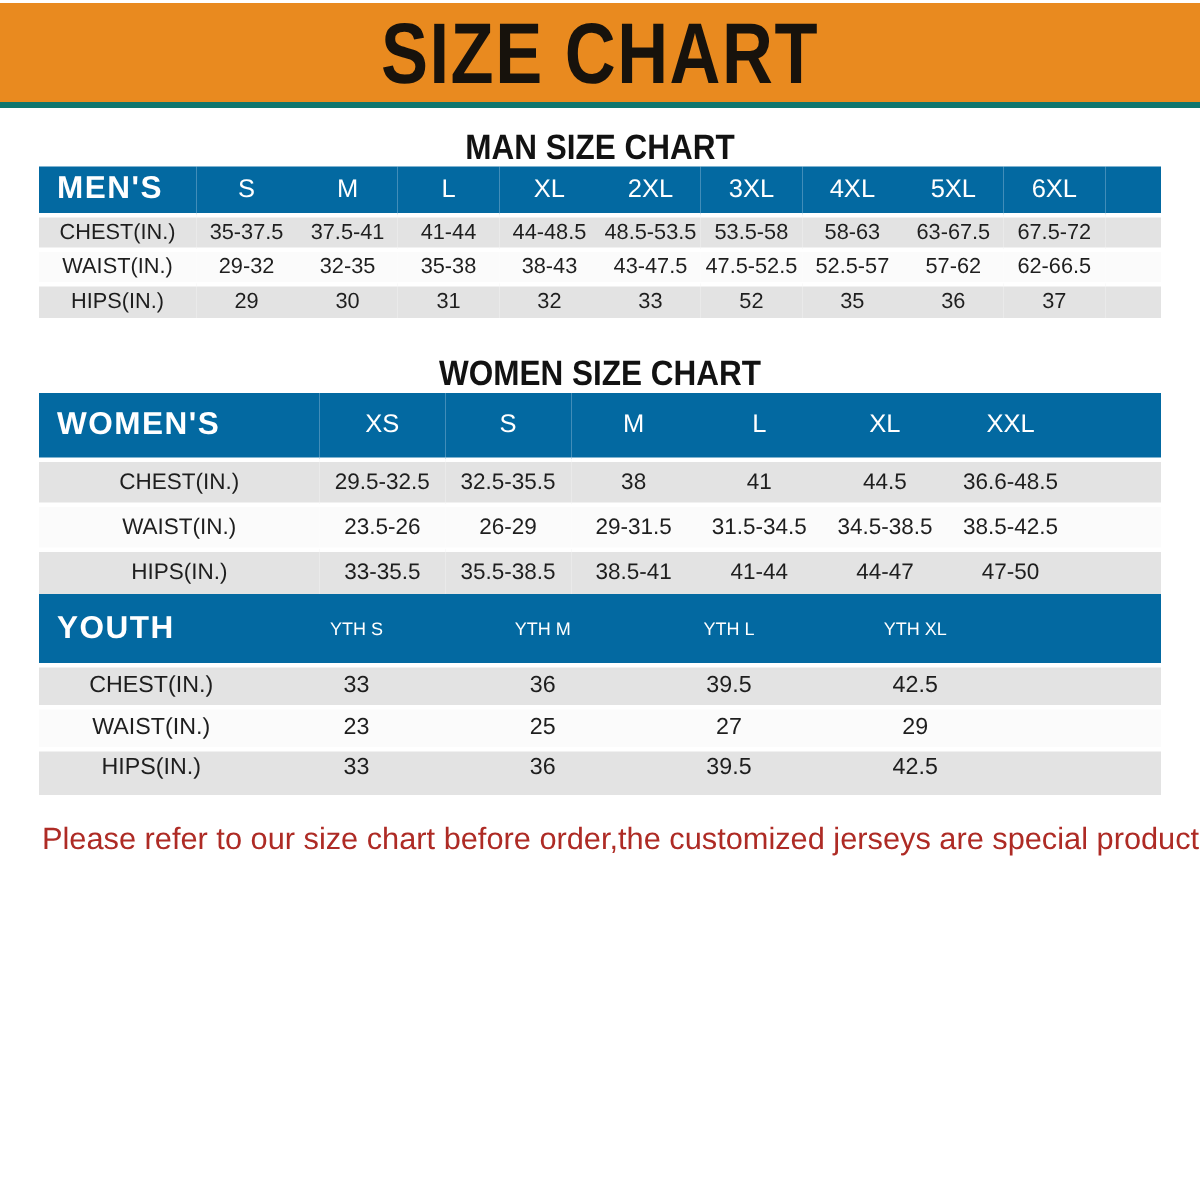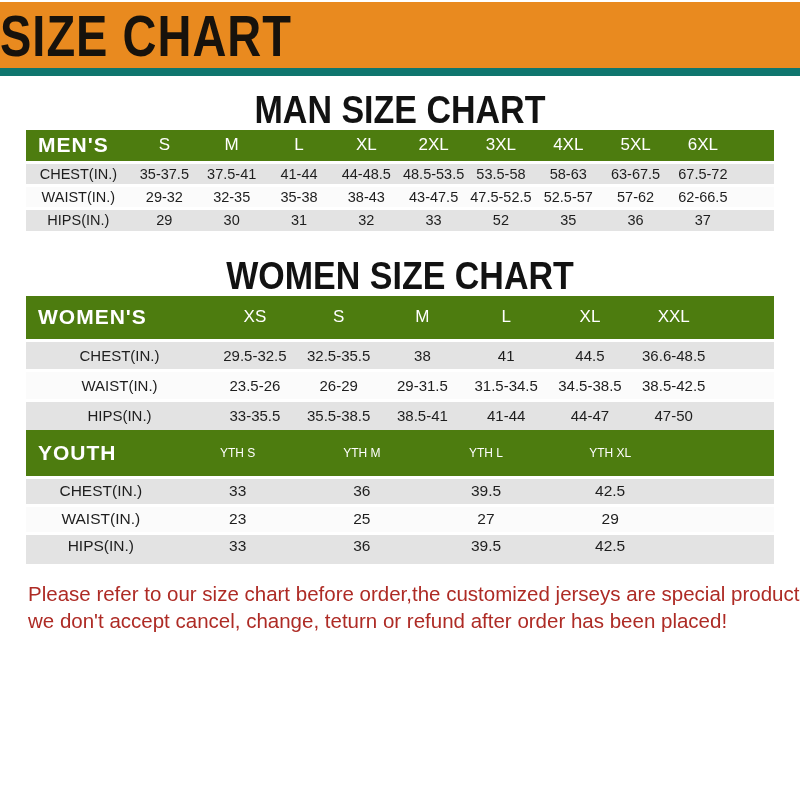--- a/index.html
+++ b/index.html
@@ -15,40 +15,40 @@
     width: 800px;
     height: 800px;
     background: #ffffff;
     box-sizing: border-box;
   }
   
   .banner {
     margin-top: 2px;
     height: 66px;
     background: #E98A1F;
-    border-bottom: 8px solid #0f766e;
+    border-bottom: 4px solid #0f766e;
     display: flex;
     align-items: center;
-    justify-content: flex-start;
+    justify-content: center;
   }
   .banner-title {
     display: inline-block;
     font-size: 47px;
     font-weight: bold;
     color: #17120C;
     letter-spacing: 1px;
     transform: scaleY(1.22);
     white-space: nowrap;
   }
   
   .section-heading {
     text-align: center;
     font-weight: bold;
     color: #121212;
-    font-size: 34px;
+    font-size: 21px;
     letter-spacing: 0px;
   }
   .section-heading span {
     display: inline-block;
     transform: scaleY(1.12);
     white-space: nowrap;
   }
   .h-man   { margin-top: 15px; }
   .h-women { margin-top: 26px; }
   .h-youth { margin-top: 36px; }
@@ -57,21 +57,21 @@
     width: 748px;
     margin: 0 auto;
     border-collapse: collapse;
     table-layout: fixed;
   }
   .t-men   { margin-top: 13px; }
   .t-women { margin-top: 17px; }
   .t-youth { margin-top: 14px; border-bottom: 6px solid #E3E3E3; }
 
   table.size-table thead tr {
-    background: #4d7c0f;
+    background: #0369a1;
     color: #ffffff;
   }
   table.size-table th {
     font-weight: normal;
     text-align: center;
     padding: 0;
     white-space: nowrap;
   }
   table.size-table th.lbl {
     font-weight: bold;
@@ -303,16 +303,15 @@
           <td>36</td>
           <td>39.5</td>
           <td>42.5</td>
           <td></td>
         </tr>
       </tbody>
   </table>
 
   <div class="footer-note">
     <div class="footer-line">Please refer to our size chart before order,the customized jerseys are special products,</div>
-    <div class="footer-line">we don't accept cancel, change, teturn or refund after order has been placed!</div>
   </div>
 
 </div>
 
 </body></html>

